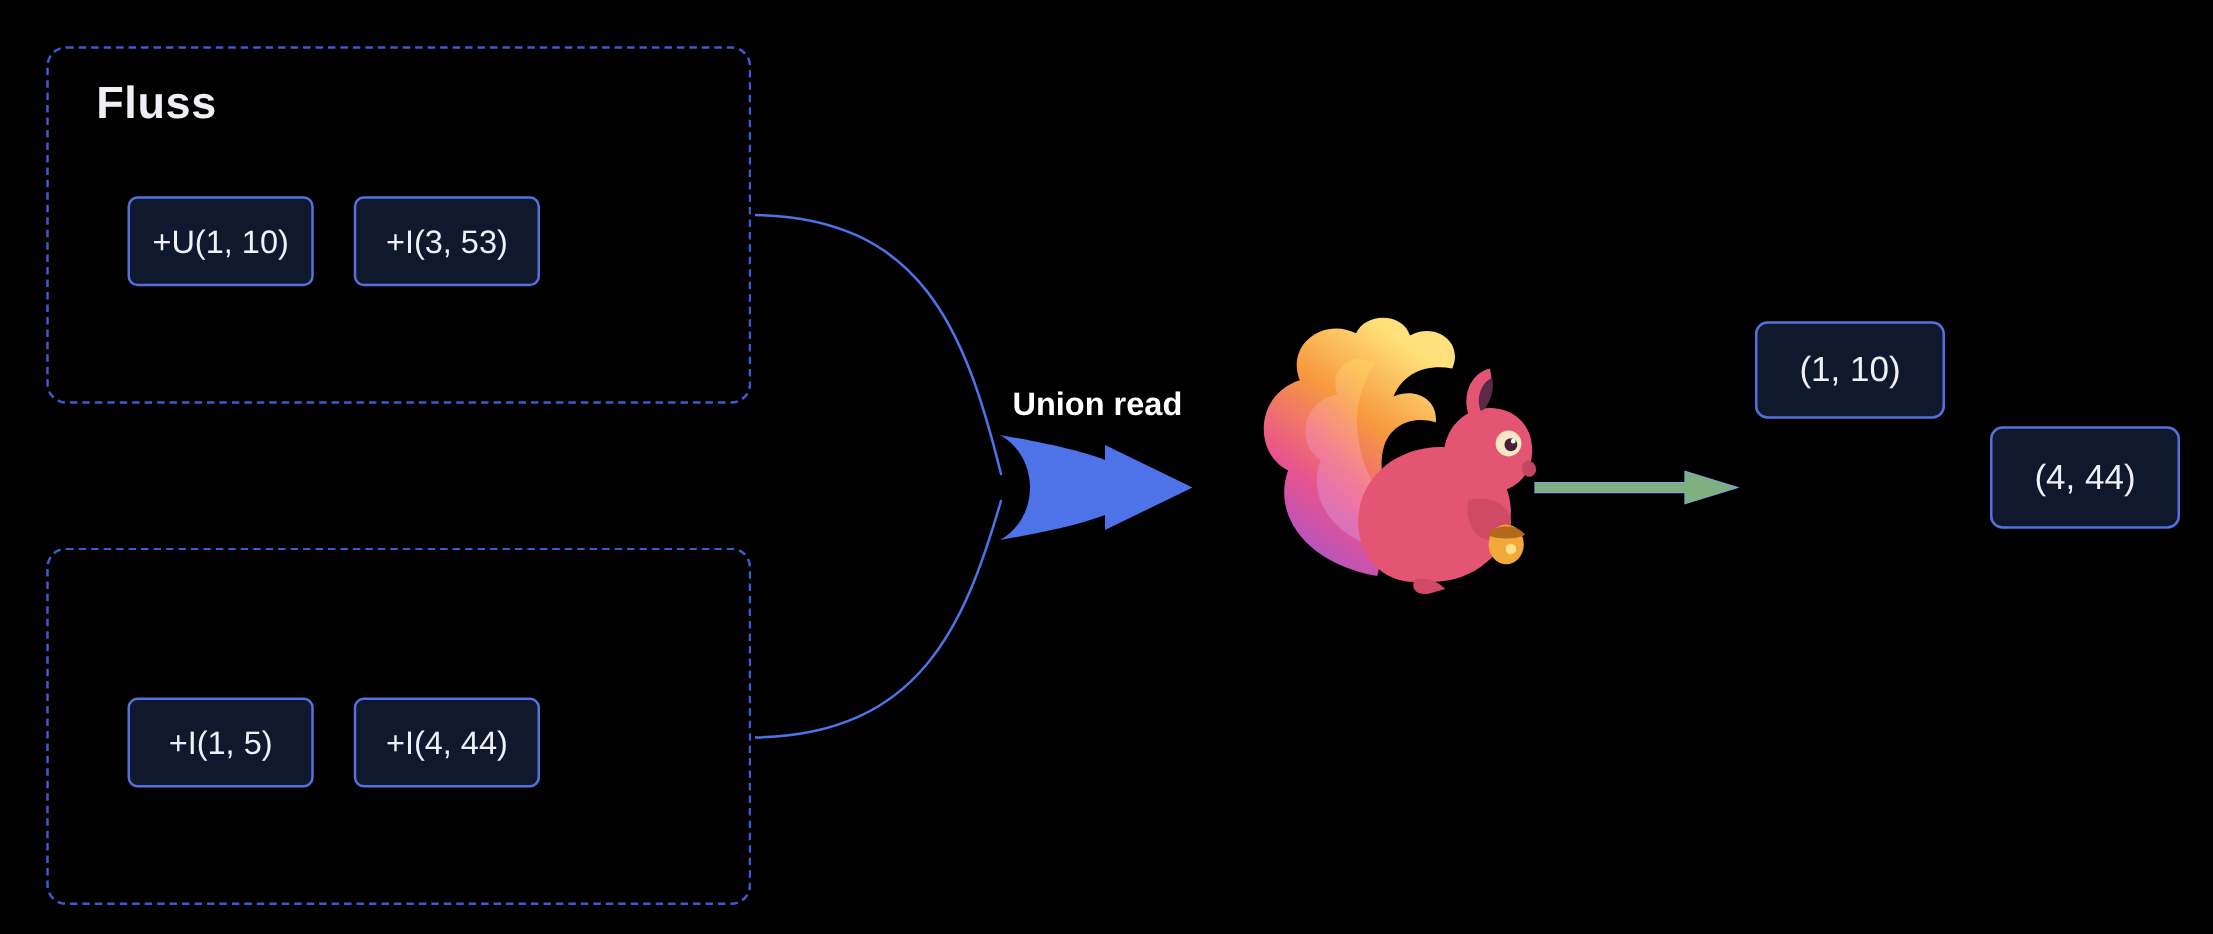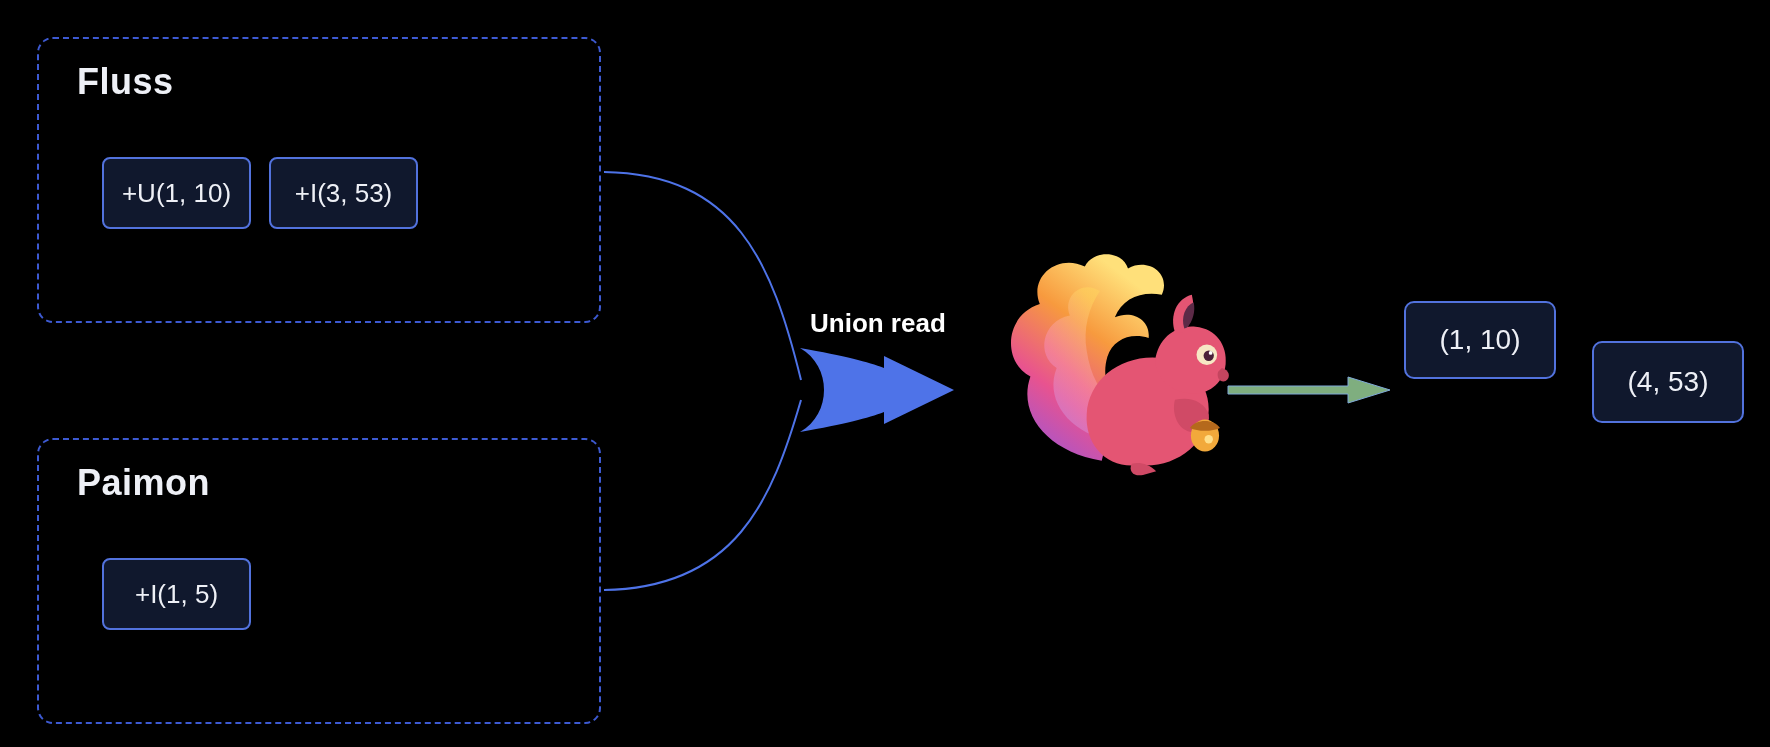--- a/index.html
+++ b/index.html
@@ -21,21 +21,21 @@
   .group-title{
     position:absolute;
     left:38px;top:22px;
     color:var(--text,#eef0f6);
     font-size:36px;font-weight:bold;
     letter-spacing:.5px;
   }
   .record-row{
     position:absolute;
     left:35px;top:118px;
-    display:flex;gap:18px;padding-left:28px;
+    display:flex;gap:32px;padding-left:28px;
   }
   .record{
     width:149px;height:72px;
     box-sizing:border-box;
     border:2px solid var(--box-border,#5272dd);
     border-radius:8px;
     background:var(--box-fill,#10182d);
     color:var(--text,#eef0f6);
     font-size:26px;
     display:flex;align-items:center;justify-content:center;
@@ -81,21 +81,21 @@
     width:152px;height:78px;
     box-sizing:border-box;
     border:2px solid var(--box-border,#5272dd);
     border-radius:10px;
     background:var(--box-fill,#10182d);
     color:var(--text,#eef0f6);
     font-size:28px;
     display:flex;align-items:center;justify-content:center;
     white-space:nowrap;
   }
-  #out-1{left:1404px;top:257px;margin-top:44px;}
+  #out-1{left:1404px;top:257px;}
   #out-2{left:1404px;top:429px;}
   #out-3{left:1592px;top:341px;height:82px;}
 </style>
 </head>
 <body>
 
 <div class="canvas">
 
   <svg class="overlay" viewBox="0 0 1770 747" aria-hidden="true">
     <path class="curve" d="M604,172 C736,174 772,262 801,380"></path>
@@ -106,23 +106,23 @@
 
   <div class="group" id="fluss-group">
     <div class="group-title">Fluss</div>
     <div class="record-row">
       <div class="record">+U(1, 10)</div>
       <div class="record">+I(3, 53)</div>
     </div>
   </div>
 
   <div class="group" id="paimon-group">
-    <div class="group-title">Paimon</div>
     <div class="record-row">
       <div class="record">+I(1, 5)</div>
+      <div class="record">+I(4, 44)</div>
     </div>
   </div>
 
   <div class="union-label">Union read</div>
 
   <svg class="flink-logo" viewBox="0 0 260 250" aria-hidden="true">
     <defs>
       <linearGradient id="tailGrad" x1="0%" y1="100%" x2="55%" y2="0%">
         <stop offset="0%" stop-color="#8a55e8"></stop>
         <stop offset="38%" stop-color="#e8538f"></stop>
@@ -161,15 +161,15 @@
     <path fill="#d04a66" d="M196,160 C212,156 228,162 232,176 C234,188 224,196 212,194 C200,192 192,176 196,160 Z"></path>
 
     <ellipse cx="228" cy="198" rx="15" ry="17" fill="#f2a93b"></ellipse>
     <path fill="#b5691c" d="M212,190 C218,180 238,180 244,190 C236,194 220,194 212,190 Z"></path>
     <circle cx="232" cy="202" r="4.5" fill="#ffdf8a"></circle>
 
     <path fill="#d04a66" d="M150,228 C146,236 152,242 162,240 L176,236 C168,228 158,226 150,228 Z"></path>
   </svg>
 
   <div class="out-box" id="out-1">(1, 10)</div>
-  <div class="out-box" id="out-3">(4, 53)</div>
+  <div class="out-box" id="out-3">(4, 44)</div>
 
 </div>
 
 </body></html>

